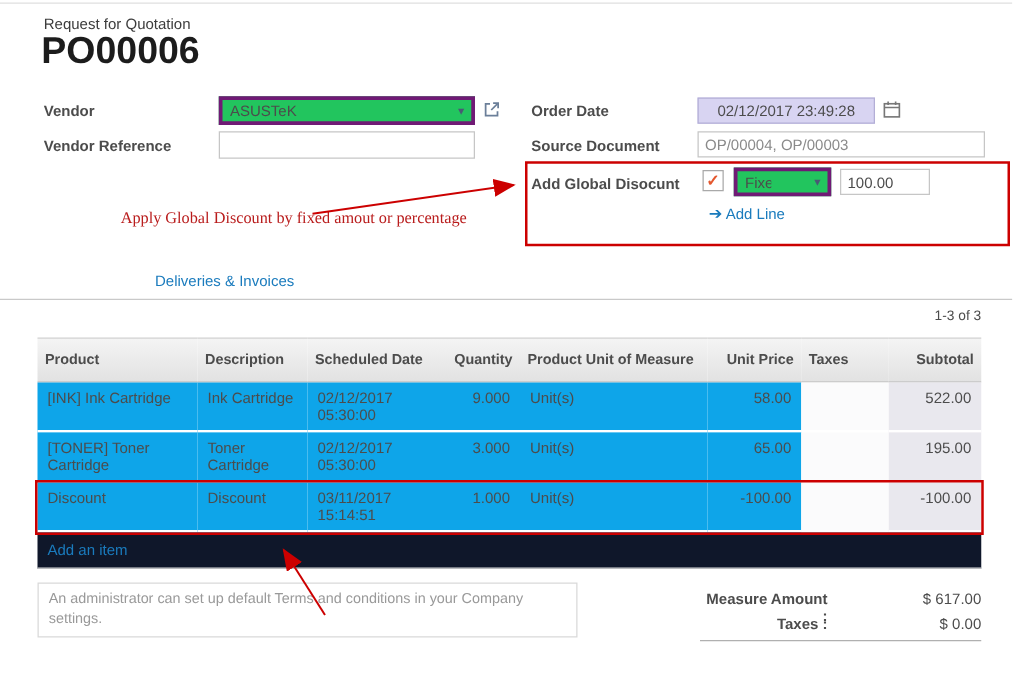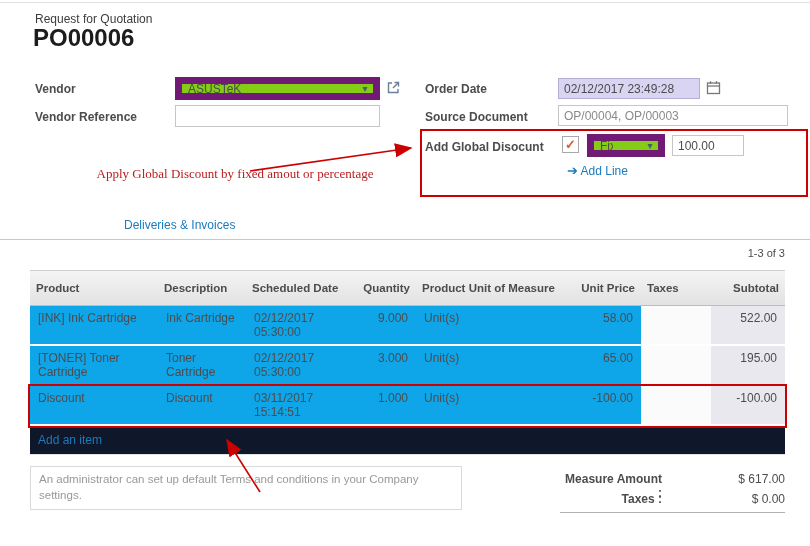--- a/index.html
+++ b/index.html
@@ -1,26 +1,26 @@
 <!DOCTYPE html>
 <html><head>
 <meta charset="utf-8">
 <style>
   html,body{margin:0;padding:0;background:#fff;}
   #screen{position:relative;width:810px;height:516px;background:#fff;overflow:hidden;
           font-family:"Liberation Sans",sans-serif;font-size:12px;color:#4c4c4c;}
   .abs{position:absolute;}
   .doc-type{position:absolute;left:35px;top:12px;font-size:12px;color:#3c3c3c;}
-  .doc-number{position:absolute;left:33px;top:24px;margin:0;font-size:24px;font-weight:bold;color:#1c1c1c;}
+  .doc-number{position:absolute;left:33px;top:24px;margin:0;font-size:30px;font-weight:bold;color:#1c1c1c;}
   .fld-label{position:absolute;font-weight:bold;color:#4c4c4c;font-size:12px;}
   .input{position:absolute;border:1px solid #c6c6c6;background:#fff;box-sizing:border-box;
          font-family:"Liberation Sans",sans-serif;font-size:12px;color:#4c4c4c;padding:2px 5px;}
   .input.lavender{background:#d8d4f2;border-color:#b3aed6;}
   .input.greytext{color:#8a8a8a;}
-  .select{position:absolute;border:7px solid #701a75;background:#84cc16;box-sizing:border-box;
+  .select{position:absolute;border:3px solid #701a75;background:#22c55e;box-sizing:border-box;
           display:flex;align-items:center;cursor:pointer;}
   .select .select-value{flex:1;padding:0 6px;white-space:nowrap;overflow:hidden;}
   .select .caret{width:16px;text-align:center;color:#4a5a74;font-size:10px;}
   .checkbox{position:absolute;width:15px;height:15px;border:1px solid #a9a9a9;background:#fff;
             display:flex;align-items:center;justify-content:center;cursor:pointer;}
   .checkbox .check{color:#e4572e;font-weight:bold;font-size:13px;line-height:1;}
   .icon-btn{position:absolute;cursor:pointer;line-height:0;}
   .link{color:#1a7bbd;cursor:pointer;text-decoration:none;}
   .tab-active{position:absolute;left:30px;top:211px;height:28px;line-height:28px;padding:0 19px;
               background:#fff;border:1px solid #c9c9c9;border-bottom:1px solid #fff;
@@ -74,21 +74,21 @@
       <path d="M6 3H2.5v9.5H12V9"></path>
         <path d="M8.5 2.5H12.5V6.5"></path>
         <path d="M12.3 2.7L7 8"></path>
     </svg>
   </span>
 
   <label class="fld-label" style="left:35px;top:110px;">Vendor Reference</label>
   <input class="input" style="left: 175px; top: 105px; width: 205px; height: 22px;" value="">
 
   <label class="fld-label" style="left:425px;top:82px;">Order Date</label>
-  <input class="input lavender" style="left: 558px; top: 78px; width: 142px; height: 21px;" value="02/12/2017 23:49:28">
+  <input class="input lavender" style="left: 558px; top: 78px; width: 142px; height: 21px; text-align: center;" value="02/12/2017 23:49:28">
   <span class="icon-btn" style="left:706px;top:80px;">
     <svg width="15" height="15" viewBox="0 0 15 15" fill="none" stroke="#777" stroke-width="1.3">
       <rect x="1.5" y="3" width="12" height="10.5"></rect>
         <line x1="1.5" y1="6" x2="13.5" y2="6"></line>
       <line x1="4.5" y1="1.2" x2="4.5" y2="4"></line>
         <line x1="10.5" y1="1.2" x2="10.5" y2="4"></line>
     </svg>
   </span>
 
   <label class="fld-label" style="left:425px;top:110px;">Source Document</label>

